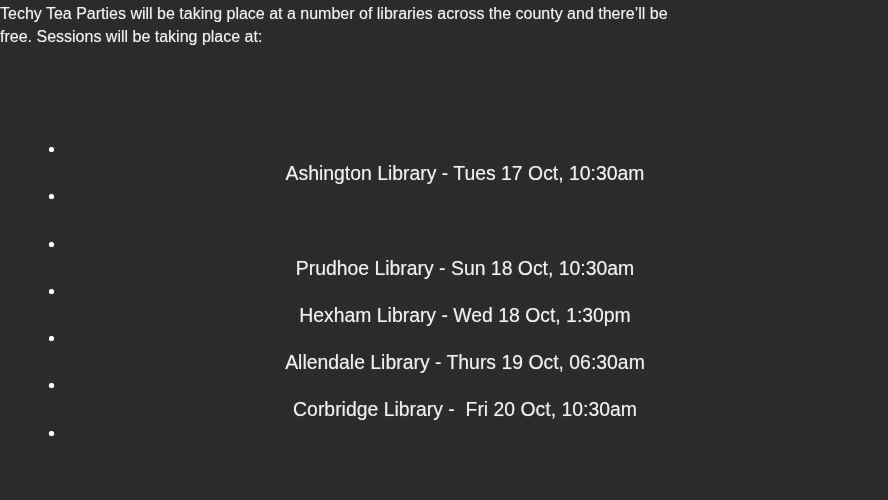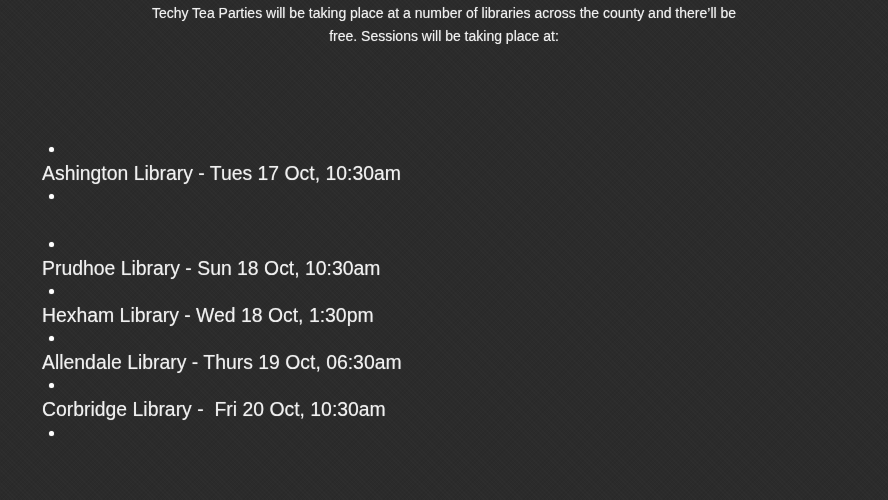--- a/index.html
+++ b/index.html
@@ -17,22 +17,22 @@
       repeating-linear-gradient(45deg, rgba(255,255,255,0.015) 0 1px, transparent 1px 3px),
       repeating-linear-gradient(-45deg, rgba(0,0,0,0.05) 0 1px, transparent 1px 3px);
     font-family: "Liberation Sans", "DejaVu Sans", sans-serif;
     color: #f0f0f0;
   }
   .intro {
     position: absolute;
     top: 2px;
     left: 0;
     right: 0;
-    text-align: center;
-    font-size: 14px;
+    text-align: left;
+    font-size: 16px;
     line-height: 23.2px;
     font-weight: 400;
     text-shadow: 0 0 1px rgba(255,255,255,0.45);
   }
   .sessions {
     position: absolute;
     top: 139px;
     left: 0;
     right: 0;
     list-style: none;
@@ -51,20 +51,21 @@
     height: 5px;
     border-radius: 50%;
     background: #ffffff;
     box-shadow: 0 0 1px rgba(255,255,255,0.6);
   }
   .session-label {
     position: absolute;
     left: 42px;
     right: 0;
     top: 22px;
+    text-align: center;
     font-size: 19.4px;
     line-height: 24px;
     font-weight: 400;
     white-space: pre-wrap;
     text-shadow: 0 0 1px rgba(255,255,255,0.45);
   }
 </style>
 </head>
 <body>
 

